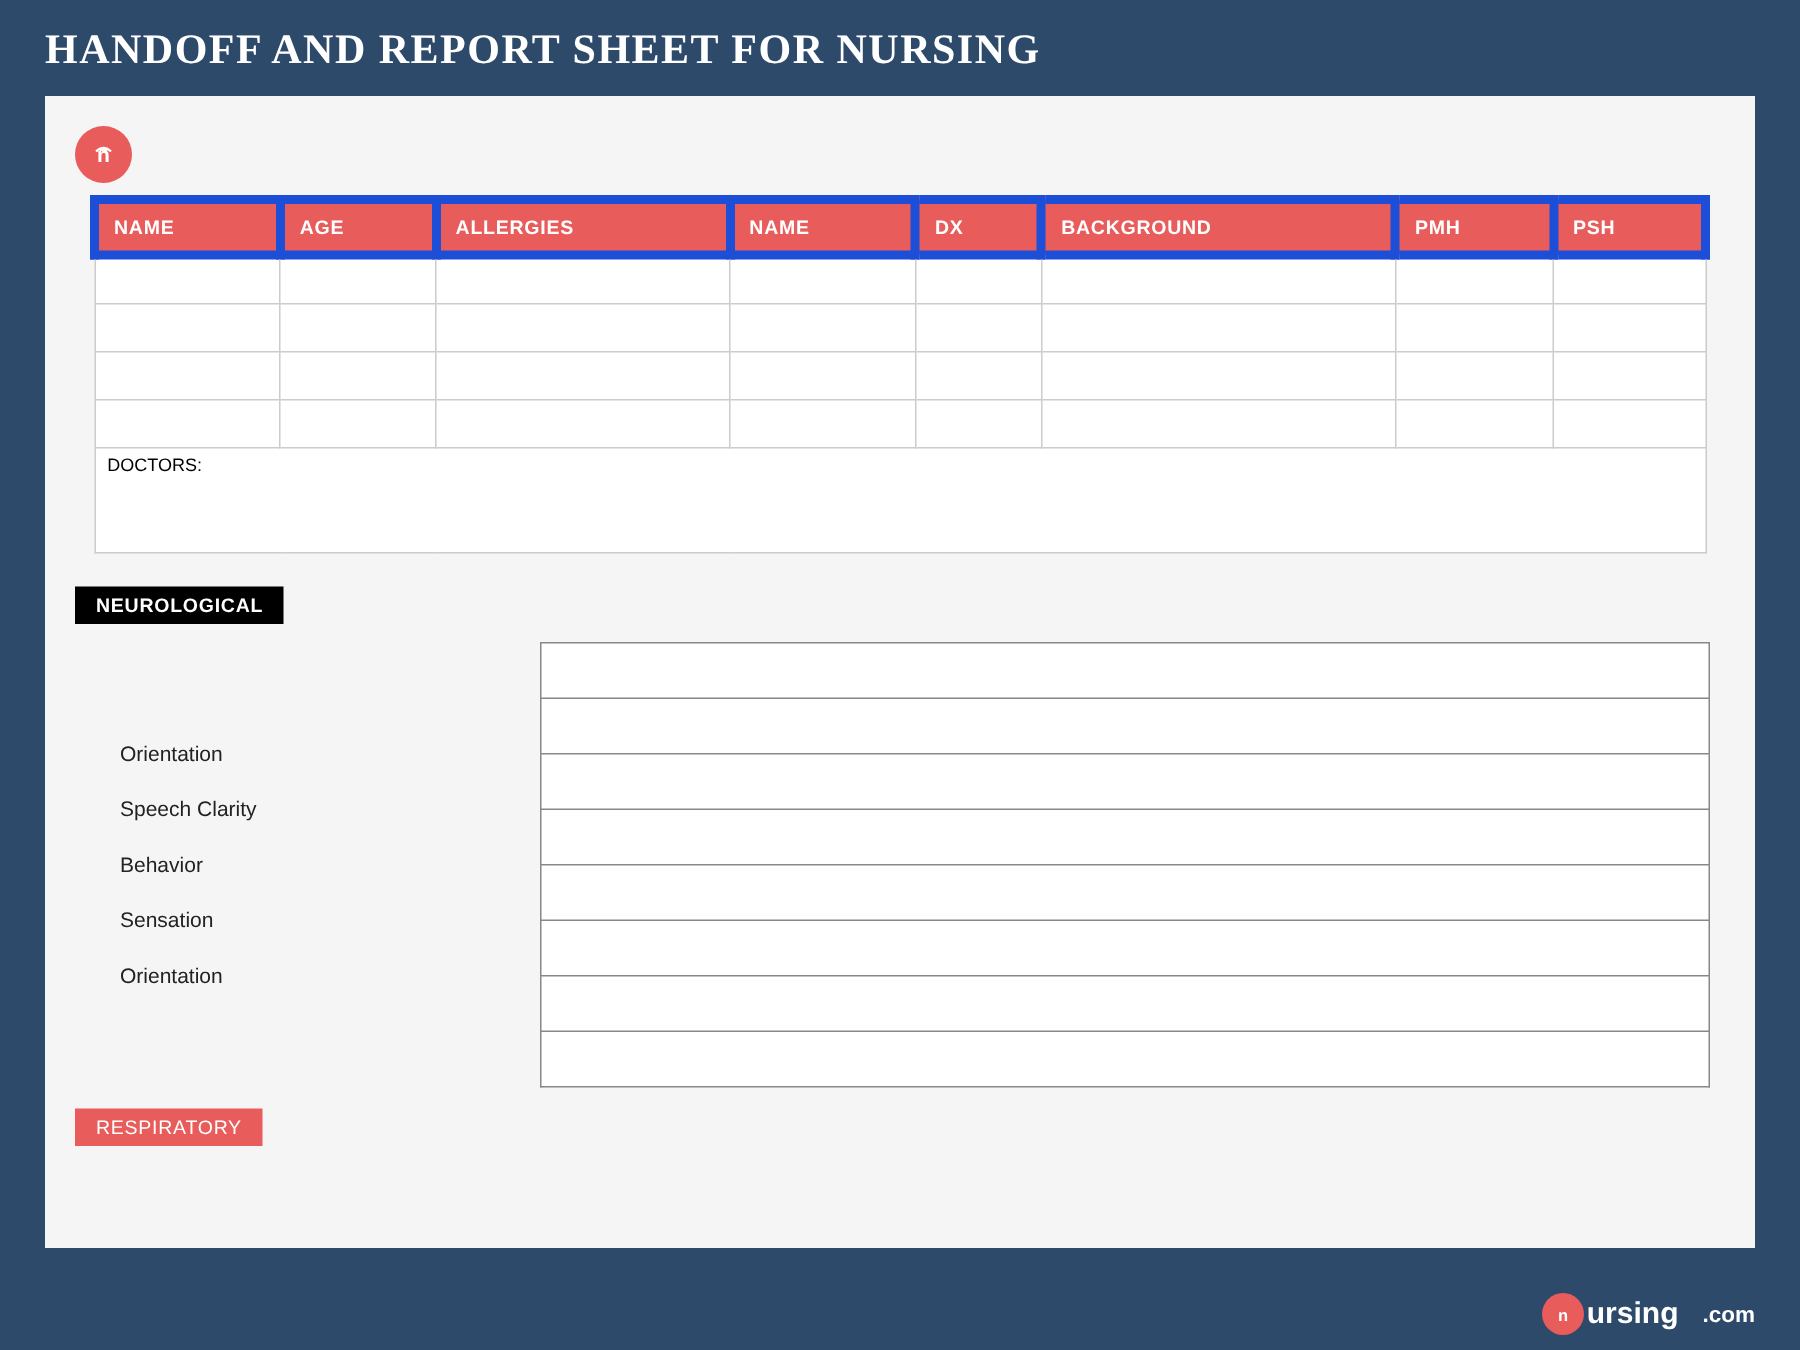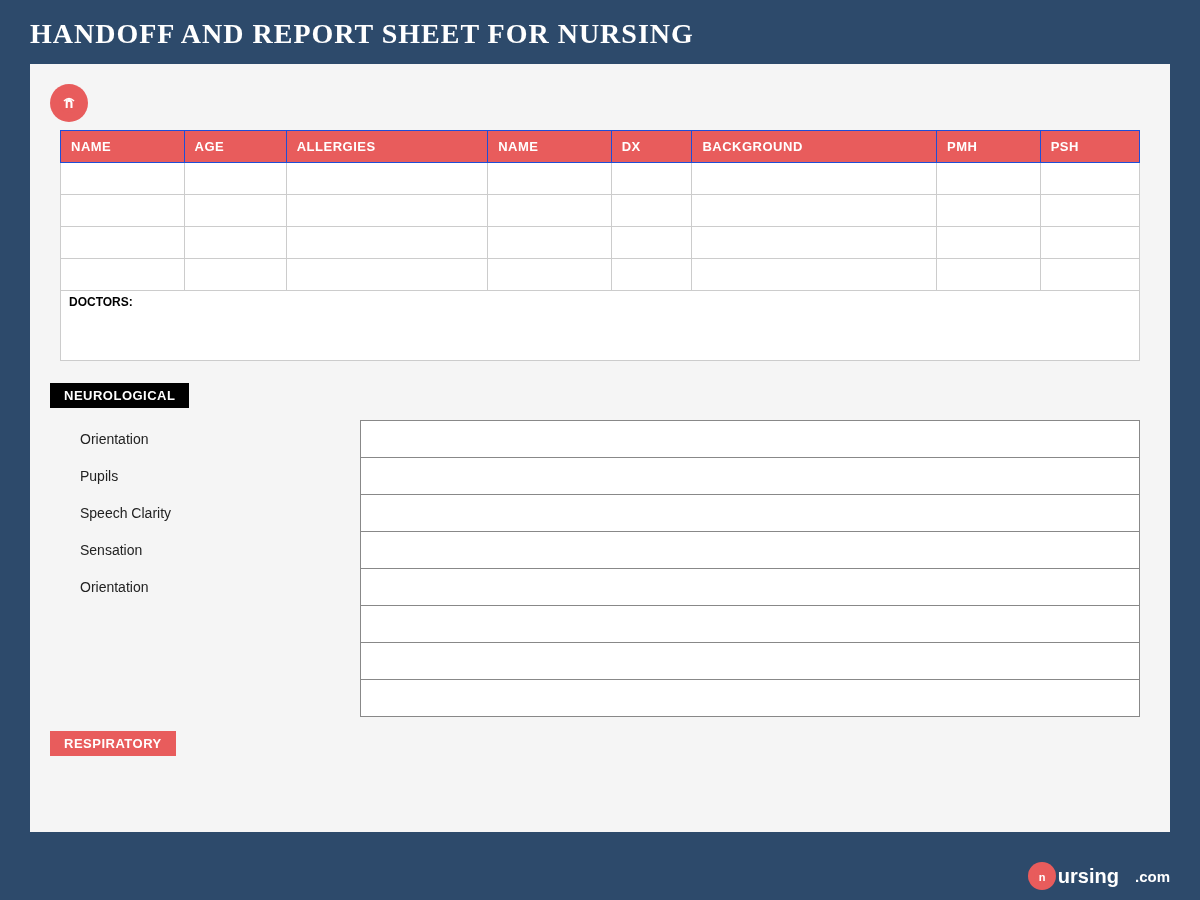--- a/index.html
+++ b/index.html
@@ -67,40 +67,40 @@
     .patient-table thead tr {
       background-color: #e85c5c;
     }
 
     .patient-table thead th {
       color: white;
       font-weight: bold;
       font-size: 13px;
       padding: 8px 10px;
       text-align: left;
-      border: 1px solid #1d4ed8;
+      border: 6px solid #1d4ed8;
       letter-spacing: 0.5px;
     }
 
     .patient-table tbody tr {
       height: 32px;
     }
 
     .patient-table tbody td {
       border: 1px solid #ccc;
       padding: 4px 8px;
       background-color: #ffffff;
       font-size: 12px;
     }
 
     .doctors-row td {
       height: 70px;
       vertical-align: top;
       font-size: 12px;
-      font-weight: bold;
+      font-weight: normal;
       padding: 6px 8px;
       margin-top: 44px;
     }
 
     .section-wrapper {
       margin-top: 22px;
     }
 
     .section-badge {
       display: inline-block;
@@ -109,21 +109,21 @@
       font-weight: bold;
       font-size: 13px;
       padding: 5px 14px;
       margin-bottom: 12px;
       letter-spacing: 0.5px;
     }
 
     .neuro-section {
       display: flex;
       gap: 0;
-      align-items: flex-start;
+      align-items: center;
     }
 
     .neuro-labels {
       display: flex;
       flex-direction: column;
       min-width: 200px;
       margin-left: 30px;
       margin-right: 0;
     }
 
@@ -182,21 +182,21 @@
     .footer-logo-small {
       font-size: 15px;
       vertical-align: baseline;
       margin-left: 16px;
     }
 
     .respiratory-badge {
       display: inline-block;
       background-color: #e85c5c;
       color: white;
-      font-weight: bold;
+      font-weight: normal;
       font-size: 13px;
       padding: 5px 14px;
       margin-top: 14px;
       letter-spacing: 0.5px;
     }
 
     .table-wrapper {
       margin-left: 10px;
     }
   </style>
@@ -284,22 +284,22 @@
         </tbody>
     </table>
   </div>
 
   <div class="section-wrapper">
     <div class="section-badge">NEUROLOGICAL</div>
     <div class="neuro-section">
       <div class="neuro-labels" id="neuro-labels">
 
       <div class="neuro-label-item">Orientation</div>
-          <div class="neuro-label-item">Pupils</div>
           <div class="neuro-label-item">Speech Clarity</div>
+          <div class="neuro-label-item">Behavior</div>
           <div class="neuro-label-item">Sensation</div>
           <div class="neuro-label-item">Orientation</div>
         </div>
       <table class="neuro-rows-table" id="neuro-rows-table">
         <tbody id="neuro-rows-body">
 
         <tr>
               <td></td>
             </tr>
             <tr>

